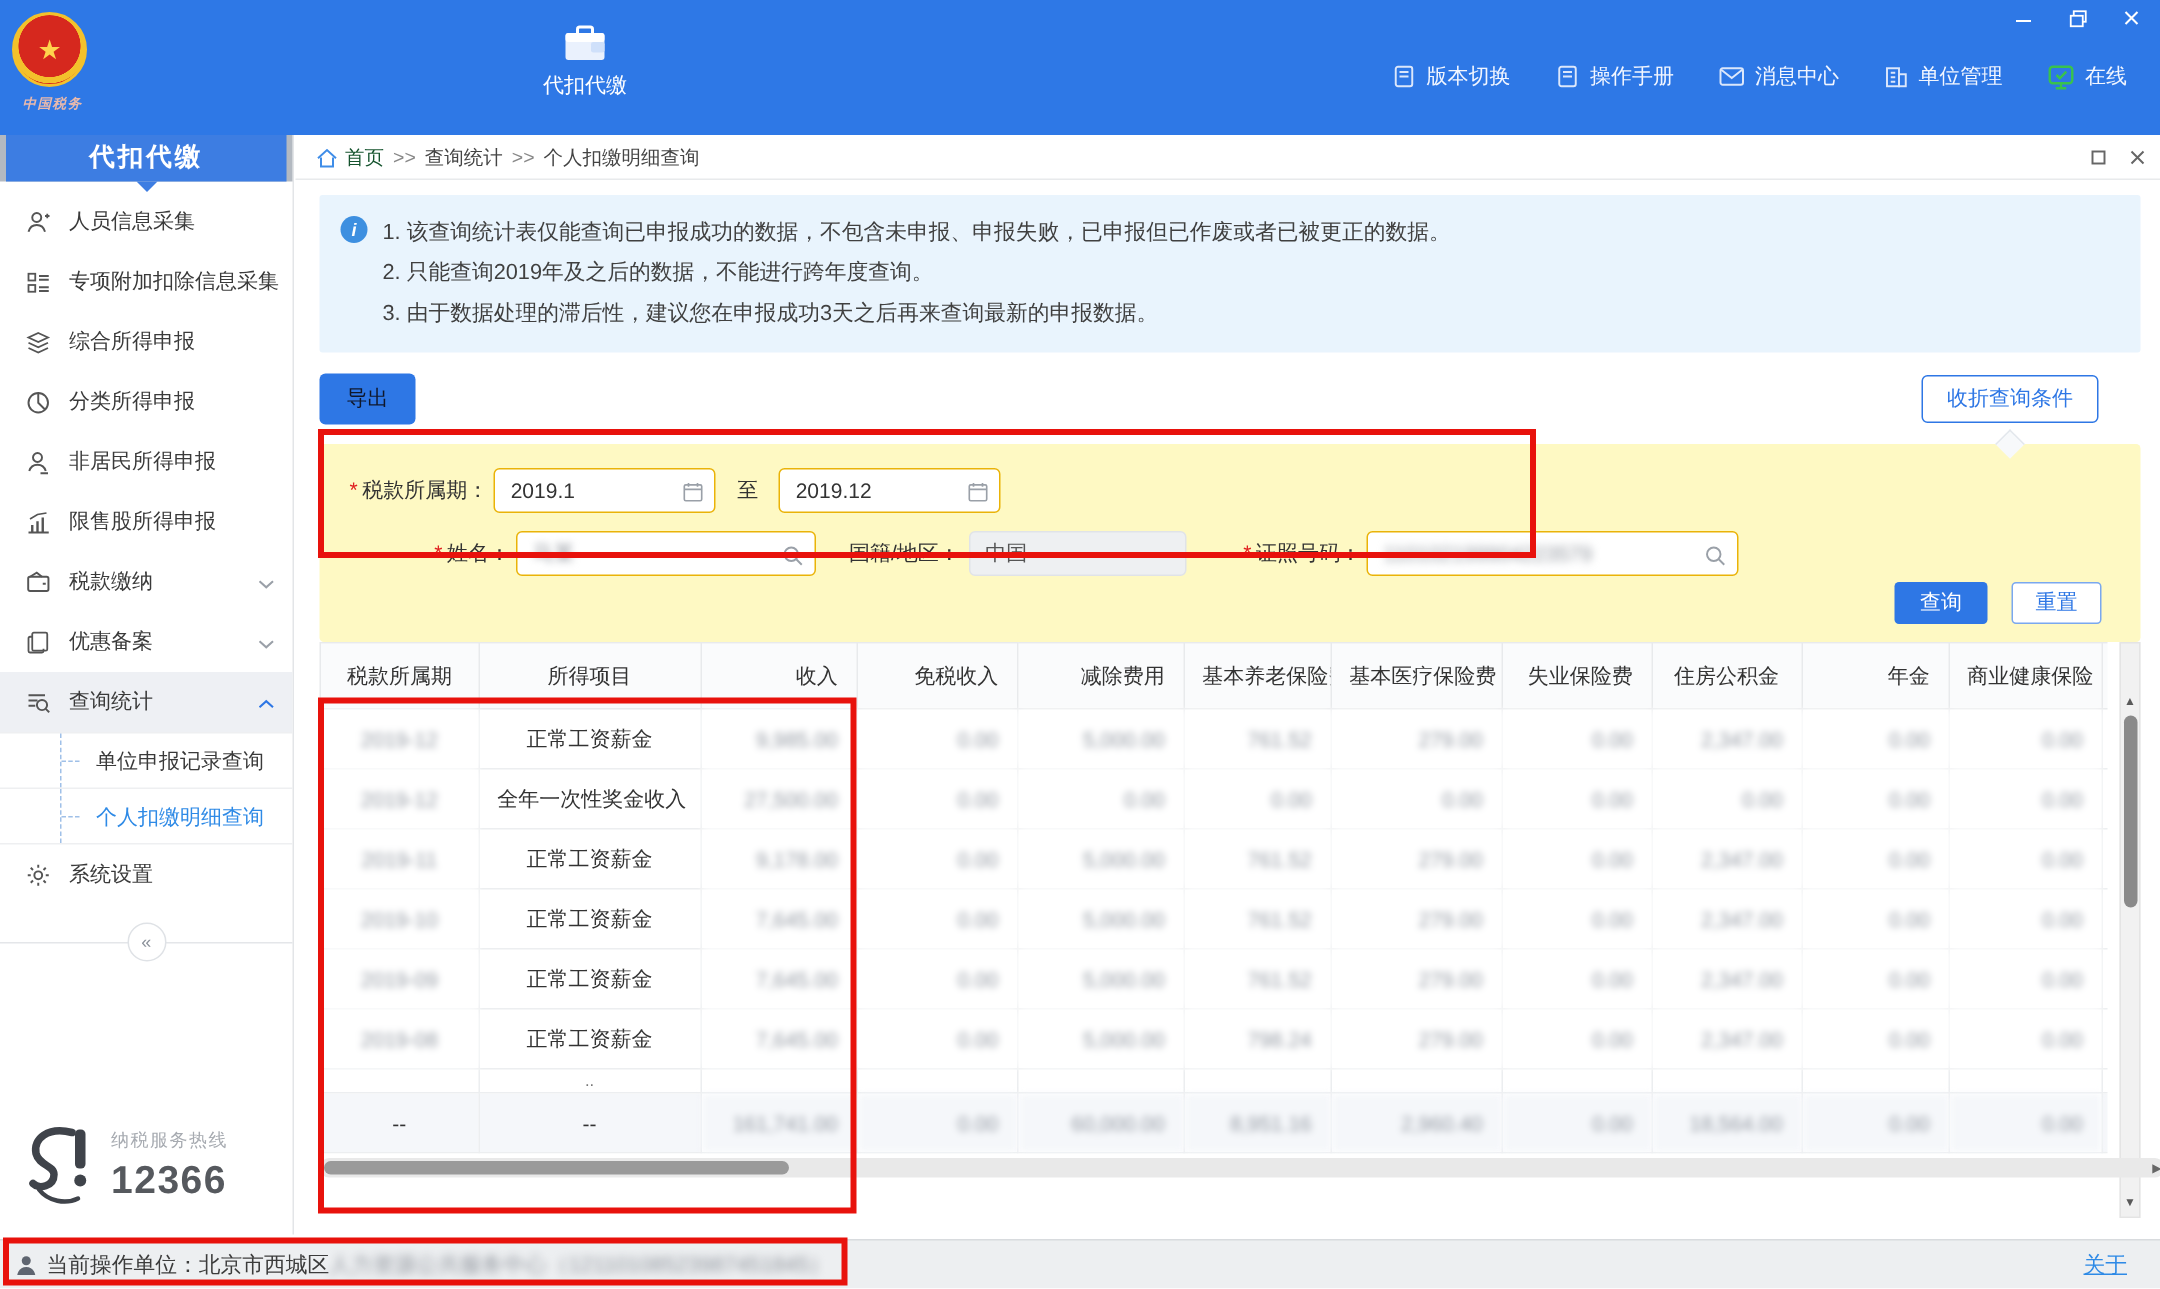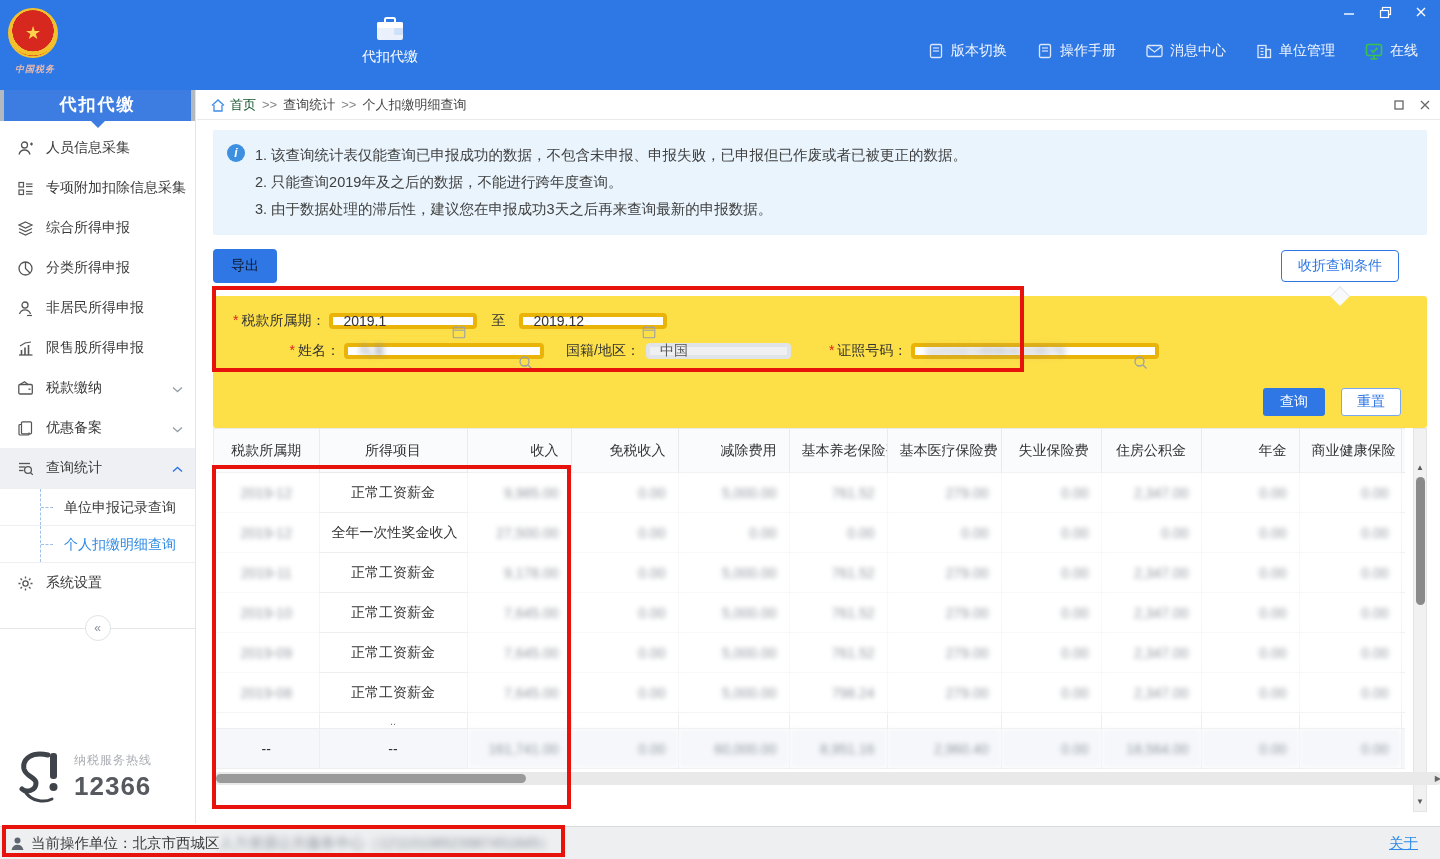--- a/index.html
+++ b/index.html
@@ -63,26 +63,26 @@
   .cbody { position:relative; height:702px; padding:10px 13px 0 16px; }
   .notice { background:#e9f4fd; border-radius:2px; padding:12px 16px 12px 14px; display:flex; gap:10px; }
   .info-ico { flex:0 0 18px; width:18px; height:18px; border-radius:50%; background:#3d8fe0; color:#fff; font-size:12px; font-weight:bold; text-align:center; line-height:18px; font-style:italic; margin-top:2px; }
   .notice .lines div { line-height:27px; color:#404040; font-size:14.5px; }
 
   .tool-row { margin-top:14px; height:34px; position:relative; }
   .btn-primary { background:#2e77e5; color:#0f172a; border:none; border-radius:4px; font-size:14px; height:34px; padding:0 18px; cursor:default; font-family:inherit; }
   .btn-collapse { position:absolute; right:28px; top:1px; height:32px; padding:0 16px; background:#fff; border:1px solid #2e77e5; color:#2e77e5; border-radius:4px; font-size:14px; cursor:default; font-family:inherit; }
   .caret-up { position:absolute; right:80px; top:40px; width:14px; height:14px; background:#f7f9fb; border-left:1px solid #e3e7ec; border-top:1px solid #e3e7ec; transform:rotate(45deg); z-index:2; }
 
-  .form-panel { position:relative; margin-top:13px; background:#fde047; border-radius:3px; padding:16px 14px 10px 14px; height:132px; }
+  .form-panel { position:relative; margin-top:13px; background:#fef9c3; border-radius:3px; padding:16px 14px 10px 14px; height:132px; }
   .f-row { display:flex; align-items:center; }
   .f-row + .f-row { margin-top:12px; }
   .f-label { font-size:14px; color:#333; white-space:nowrap; }
   .req { color:#e02020; margin-right:3px; }
-  .inp { position:relative; background:#fff; border:4px solid #eab308; border-radius:4px; height:16px; display:flex; align-items:center; padding:0 28px 0 10px; font-size:14px; color:#333; }
+  .inp { position:relative; background:#fff; border:1px solid #eab308; border-radius:4px; height:30px; display:flex; align-items:center; padding:0 28px 0 10px; font-size:14px; color:#333; }
   .inp .r-ico { position:absolute; right:7px; top:6px; color:#9aa0a8; }
   .inp.disabled { background:#eef0f2; border-color:#e0e3e8; color:#555; padding-right:10px; }
   .masked { filter:blur(3px); color:#8f949c; }
   .masked-soft { filter:blur(2.5px); color:#8f949c; }
   .f-actions { position:absolute; right:26px; bottom:12px; display:flex; gap:16px; }
   .btn-query { background:#2e77e5; color:#fff; border:none; border-radius:3px; height:28px; padding:0 17px; font-size:14px; cursor:default; font-family:inherit;text-align:right; }
   .btn-reset { background:#fff; color:#2e77e5; border:1px solid #7aa8ef; border-radius:3px; height:28px; padding:0 15px; font-size:14px; cursor:default; font-family:inherit; }
 
   
   .tabs { margin-top:12px; padding-left:17px; display:flex; gap:36px; height:33px; align-items:flex-start; }

